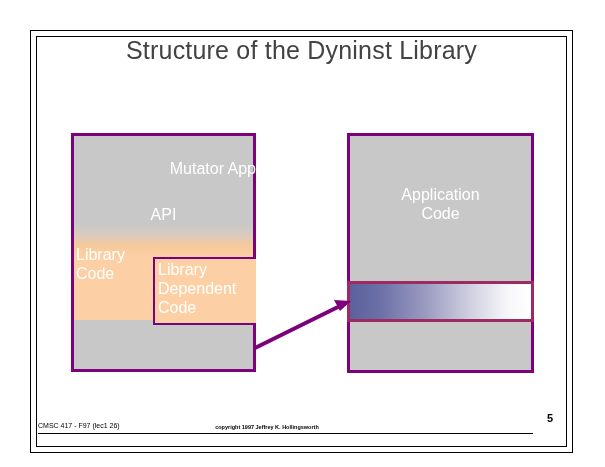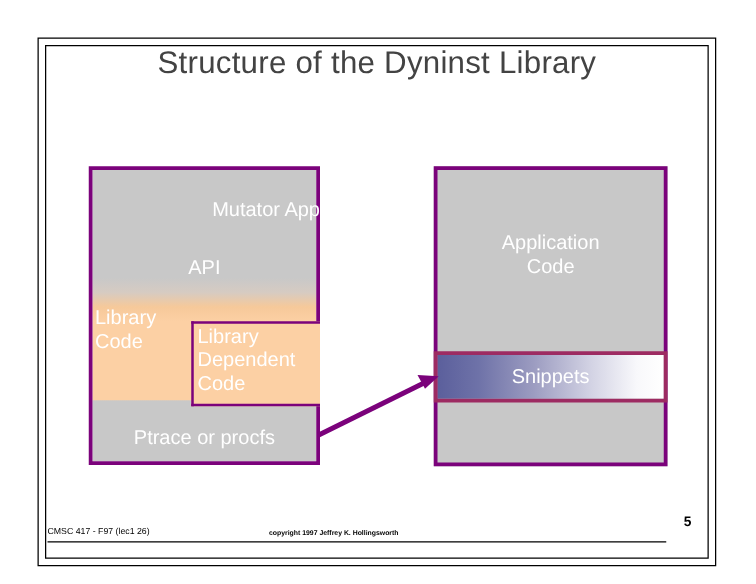--- a/index.html
+++ b/index.html
@@ -201,29 +201,27 @@
   <div class="boxlabel" id="left-api">API</div>
 
   <div class="boxlabel" id="left-dyninst">Library
 Code</div>
 
   <div id="md-box"></div>
   <div class="boxlabel" id="md-label">Library
 Dependent
 Code</div>
 
-  <div class="boxlabel" id="left-ptrace">Ptrace or procfs</div>
 
   <div id="right-box"></div>
 
   <div class="boxlabel" id="right-app">Application
 Code</div>
 
   <div id="snippet-band"></div>
-  <div class="boxlabel" id="snippet-label">Snippets</div>
 
 
   <svg id="arrow" viewBox="0 0 108 68">
     <line x1="7" y1="58" x2="96" y2="14" stroke="#7b027b" stroke-width="4"></line>
     <polygon points="103,11 86,10 92,21" fill="#7b027b"></polygon>
   </svg>
 
   <div class="footer-left">CMSC 417 - F97  (lec1 26)</div>
   <div class="footer-center">copyright 1997 Jeffrey K. Hollingsworth</div>
   <div class="footer-rule"></div>

